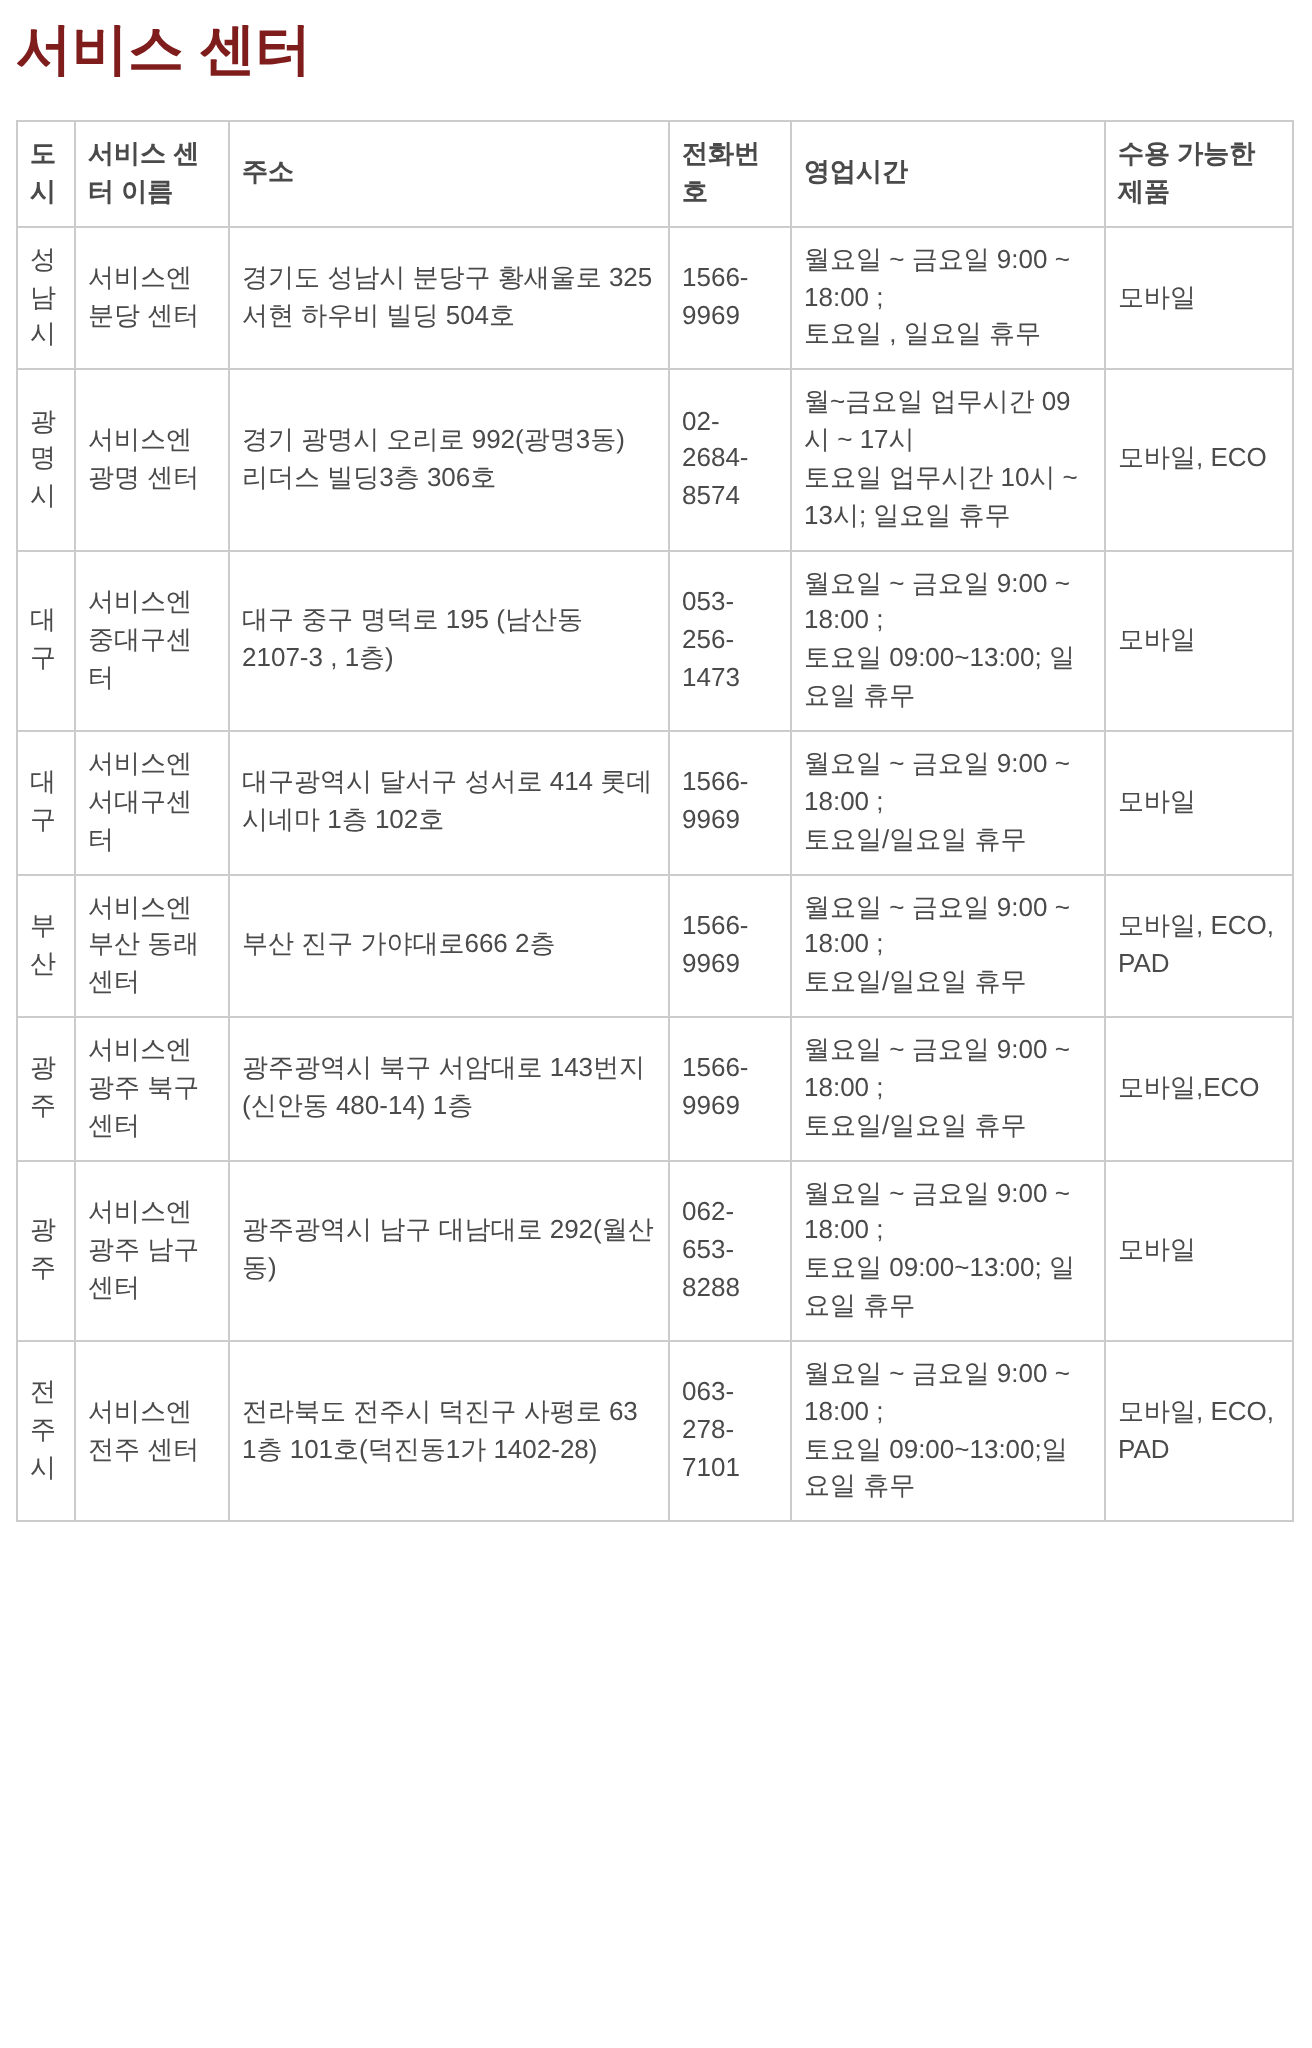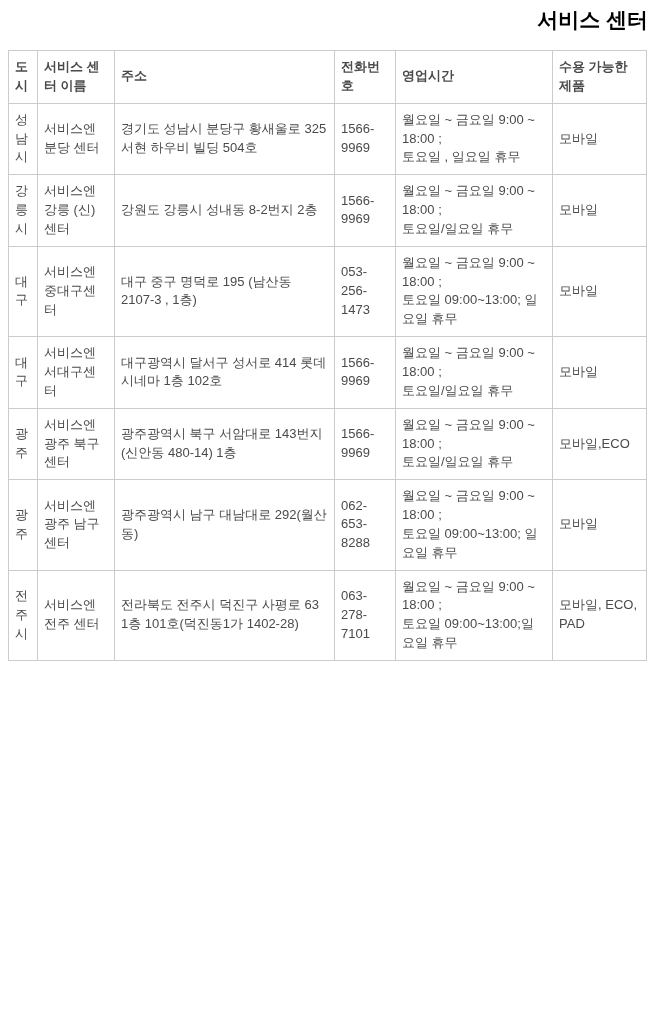--- a/index.html
+++ b/index.html
@@ -10,24 +10,24 @@
     font-family: "Liberation Sans", "DejaVu Sans", sans-serif;
   }
   .page {
     width: 656px;
     min-height: 1024px;
     box-sizing: border-box;
     padding: 6px 8px 10px 8px;
   }
   h1.title {
     margin: 0 0 16px 0;
-    text-align: right;
-    font-size: 21px;
+    text-align: left;
+    font-size: 28px;
     font-weight: bold;
-    color: #000000;
+    color: #7f1d1d;
     letter-spacing: 0px;
   }
   table.sc-table {
     border-collapse: collapse;
     table-layout: fixed;
     width: 638px;
     font-size: 13px;
     color: #4a4a4a;
   }
   table.sc-table th,
@@ -76,45 +76,54 @@
       <tr>
         <td>성남시</td>
         <td>서비스엔 분당 센터</td>
         <td>경기도 성남시 분당구 황새울로 325 서현 하우비 빌딩 504호</td>
         <td>1566-9969</td>
         <td>월요일 ~ 금요일 9:00 ~ 18:00 ;
 토요일 , 일요일 휴무</td>
         <td>모바일</td>
       </tr>
       <tr>
-        <td>강릉시</td>
-        <td>서비스엔 강릉 (신)센터</td>
-        <td>강원도 강릉시 성내동 8-2번지 2층</td>
-        <td>1566-9969</td>
-        <td>월요일 ~ 금요일 9:00 ~ 18:00 ;
-토요일/일요일 휴무</td>
-        <td>모바일</td>
+        <td>광명시</td>
+        <td>서비스엔 광명 센터</td>
+        <td>경기 광명시 오리로 992(광명3동) 리더스 빌딩3층 306호</td>
+        <td>02-2684-8574</td>
+        <td>월~금요일 업무시간 09시 ~ 17시
+토요일 업무시간 10시 ~ 13시; 일요일 휴무</td>
+        <td>모바일, ECO</td>
       </tr>
       <tr>
         <td>대구</td>
         <td>서비스엔 중대구센터</td>
         <td>대구 중구 명덕로 195 (남산동 2107-3 , 1층)</td>
         <td>053-256-1473</td>
         <td>월요일 ~ 금요일 9:00 ~ 18:00 ;
 토요일 09:00~13:00; 일요일 휴무</td>
         <td>모바일</td>
       </tr>
       <tr>
         <td>대구</td>
         <td>서비스엔 서대구센터</td>
         <td>대구광역시 달서구 성서로 414 롯데시네마 1층 102호</td>
         <td>1566-9969</td>
         <td>월요일 ~ 금요일 9:00 ~ 18:00 ;
 토요일/일요일 휴무</td>
         <td>모바일</td>
+      </tr>
+      <tr>
+        <td>부산</td>
+        <td>서비스엔 부산 동래센터</td>
+        <td>부산 진구 가야대로666 2층</td>
+        <td>1566-9969</td>
+        <td>월요일 ~ 금요일 9:00 ~ 18:00 ;
+토요일/일요일 휴무</td>
+        <td>모바일, ECO, PAD</td>
       </tr>
       <tr>
         <td>광주</td>
         <td>서비스엔 광주 북구센터</td>
         <td>광주광역시 북구 서암대로 143번지(신안동 480-14) 1층</td>
         <td>1566-9969</td>
         <td>월요일 ~ 금요일 9:00 ~ 18:00 ;
 토요일/일요일 휴무</td>
         <td>모바일,ECO</td>
       </tr>

